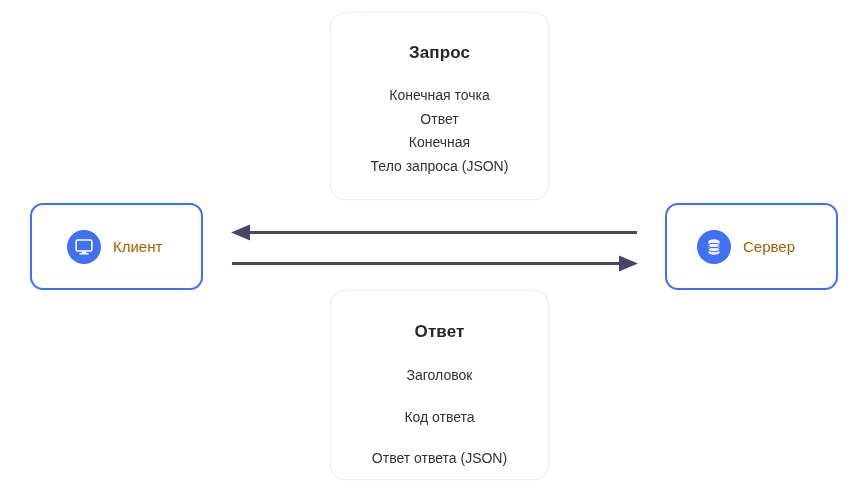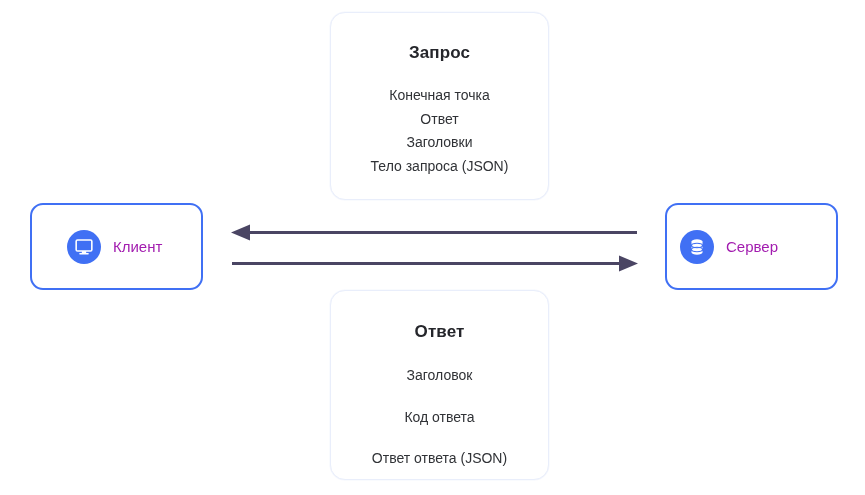--- a/index.html
+++ b/index.html
@@ -74,36 +74,36 @@
     top: 203px;
     width: 173px;
     height: 87px;
     background: #ffffff;
     border: 2px solid #4070f4;
     border-radius: 13px;
     display: flex;
     align-items: center;
   }
   #client-box { left: 30px; padding-left: 35px; }
-  #server-box { left: 665px; padding-left: 13px; }
+  #server-box { left: 665px; padding-left: 30px; }
 
   .node-badge {
     width: 34px;
     height: 34px;
     border-radius: 50%;
     background: #4070f4;
     display: flex;
     align-items: center;
     justify-content: center;
     flex: 0 0 auto;
   }
   .node-label {
     margin-left: 12px;
     font-size: 15px;
-    color: #a21caf;
+    color: #a16207;
     white-space: nowrap;
   }
 
   
   #arrow-layer {
     position: absolute;
     left: 0;
     top: 0;
     width: 865px;
     height: 495px;
@@ -113,21 +113,21 @@
 </head>
 <body>
 
 <div id="canvas">
 
   <div id="request-card" class="info-card">
     <div class="card-title">Запрос</div>
     <div class="card-lines">
       <div class="card-line">Конечная точка</div>
       <div class="card-line">Ответ</div>
-      <div class="card-line">Заголовки</div>
+      <div class="card-line">Конечная</div>
       <div class="card-line">Тело запроса (JSON)</div>
     </div>
   </div>
 
   <div id="response-card" class="info-card">
     <div class="card-title">Ответ</div>
     <div class="card-lines">
       <div class="card-line">Заголовок</div>
       <div class="card-line">Код ответа</div>
       <div class="card-line">Ответ ответа (JSON)</div>

